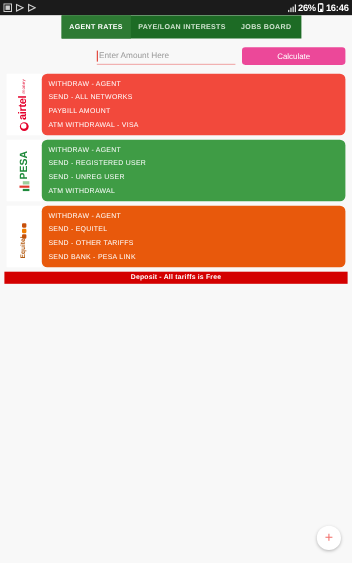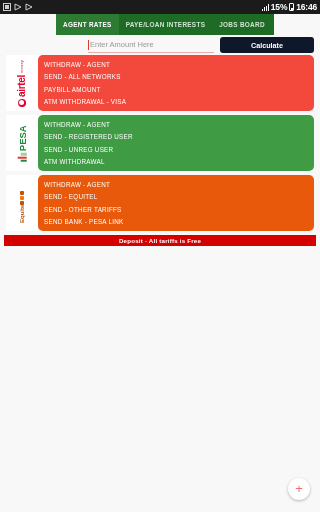--- a/index.html
+++ b/index.html
@@ -40,37 +40,37 @@
   }
   .tab {
     flex:0 0 auto; display:flex; align-items:center; justify-content:center;
     padding:0 7px; font-size:6.4px; font-weight:bold; letter-spacing:0.3px;
     color:#cfe3cf; white-space:nowrap; cursor:pointer;
   }
   .tab.active { background:#2d7a33; color:#ffffff; }
 
   
   .inputrow {
-    height:20px; display:flex; align-items:center;
+    height:32px; display:flex; align-items:center;
     padding-left:88px; padding-right:6px; gap:6px; background:#f8f8f8;
   }
   .amount-field {
     flex:1; height:15px; position:relative;
     border-bottom:1px solid #f0a9a9; display:flex; align-items:center;
   }
   .caret { width:1px; height:10px; background:#e03a2f; margin-right:1px; }
   .amount-input {
     flex:1; border:none; outline:none; background:transparent;
     font-family:"Liberation Sans", sans-serif; font-size:7.5px; color:#333;
     padding:0; height:13px;
   }
   .amount-input::placeholder { color:#9a9a9a; }
   .calc-btn {
-    width:94px; height:16px; background:#0f172a; color:#fff;
-    border:none; border-radius:3px; font-size:7.2px; font-weight:bold;
+    width:94px; height:16px; background:#ec4899; color:#fff;
+    border:none; border-radius:3px; font-size:7.2px; font-weight:normal;
     font-family:"Liberation Sans", sans-serif; cursor:pointer;
     display:flex; align-items:center; justify-content:center;
   }
 
   
   .cards { padding:0 6px; }
   .card-row { display:flex; align-items:stretch; margin-bottom:4px; }
   .logo-col {
     width:32px; display:flex; align-items:center; justify-content:center;
     background:#ffffff; flex:0 0 32px;
@@ -134,21 +134,21 @@
       <path d="M1 1 L7 4 L1 7 Z" fill="none" stroke="#cfcfcf" stroke-width="1"></path>
     </svg>
   </div>
   <div class="sb-right">
     <span class="sig">
         <i></i>
         <i></i>
         <i></i>
         <i></i>
       </span>
-    <span class="pct">15%</span>
+    <span class="pct">26%</span>
     <span class="batt"></span>
     <span class="clock">16:46</span>
   </div>
 </div>
 
 <div class="tabbar-wrap">
   <div class="tabbar">
     <div class="tab active">AGENT RATES</div>
     <div class="tab">PAYE/LOAN INTERESTS</div>
     <div class="tab">JOBS BOARD</div>

